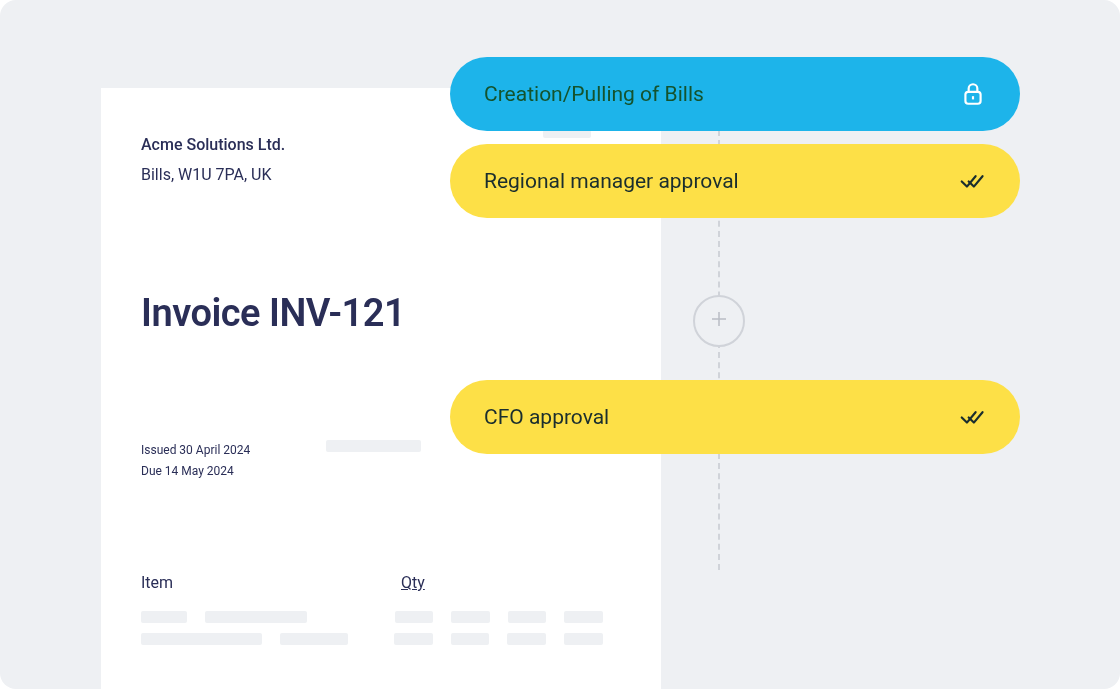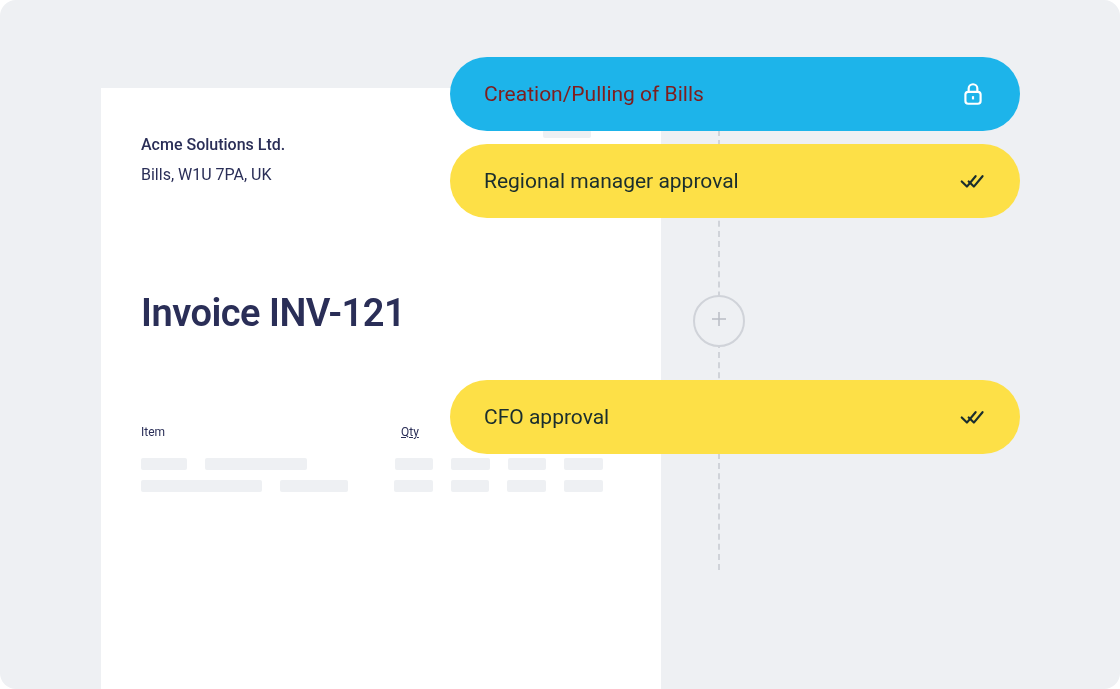--- a/index.html
+++ b/index.html
@@ -83,21 +83,21 @@
       background: #eef0f3;
       border-radius: 2px;
       margin-right: 200px;
     }
     .table-section {
       margin-top: 90px;
     }
     .table-header {
       display: flex;
       color: #2a2e57;
-      font-size: 12px;
+      font-size: 16px;
       font-weight: 400;
       border-bottom: 1px solid transparent;
       padding-bottom: 8px;
     }
     .col-item {
       width: 260px;
     }
     .col-qty {
       width: 40px;
       text-decoration: underline;
@@ -152,21 +152,21 @@
       border-radius: 37px;
       display: flex;
       align-items: center;
       justify-content: space-between;
       padding: 0 34px;
       font-size: 21px;
       font-weight: 400;
     }
     .pill-blue {
       background: #1db4ea;
-      color: #7f1d1d;
+      color: #14532d;
     }
     .pill-green {
       background: #fde047;
       color: #1a2e2e;
     }
     .pill-1 {
       left: 450px;
       top: 57px;
     }
     .pill-2 {
@@ -201,20 +201,27 @@
     </div>
 
     <div class="header-lines">
       <div class="header-line short"></div>
       <div class="header-line long"></div>
       <div class="header-line"></div>
     </div>
 
     <div class="invoice-title">Invoice INV-121</div>
 
+    <div class="dates-section">
+      <div class="dates-info">
+        <div>Issued 30 April 2024</div>
+        <div>Due 14 May 2024</div>
+      </div>
+      <div class="dates-placeholder"></div>
+    </div>
 
     <div class="table-section">
       <div class="table-header">
         <div class="col-item">Item</div>
         <div class="col-qty">Qty</div>
       </div>
       <div class="table-rows">
         <div class="table-row">
           <div class="placeholder-cell" style="width:48px"></div>
           <div class="placeholder-cell" style="width:105px"></div>

